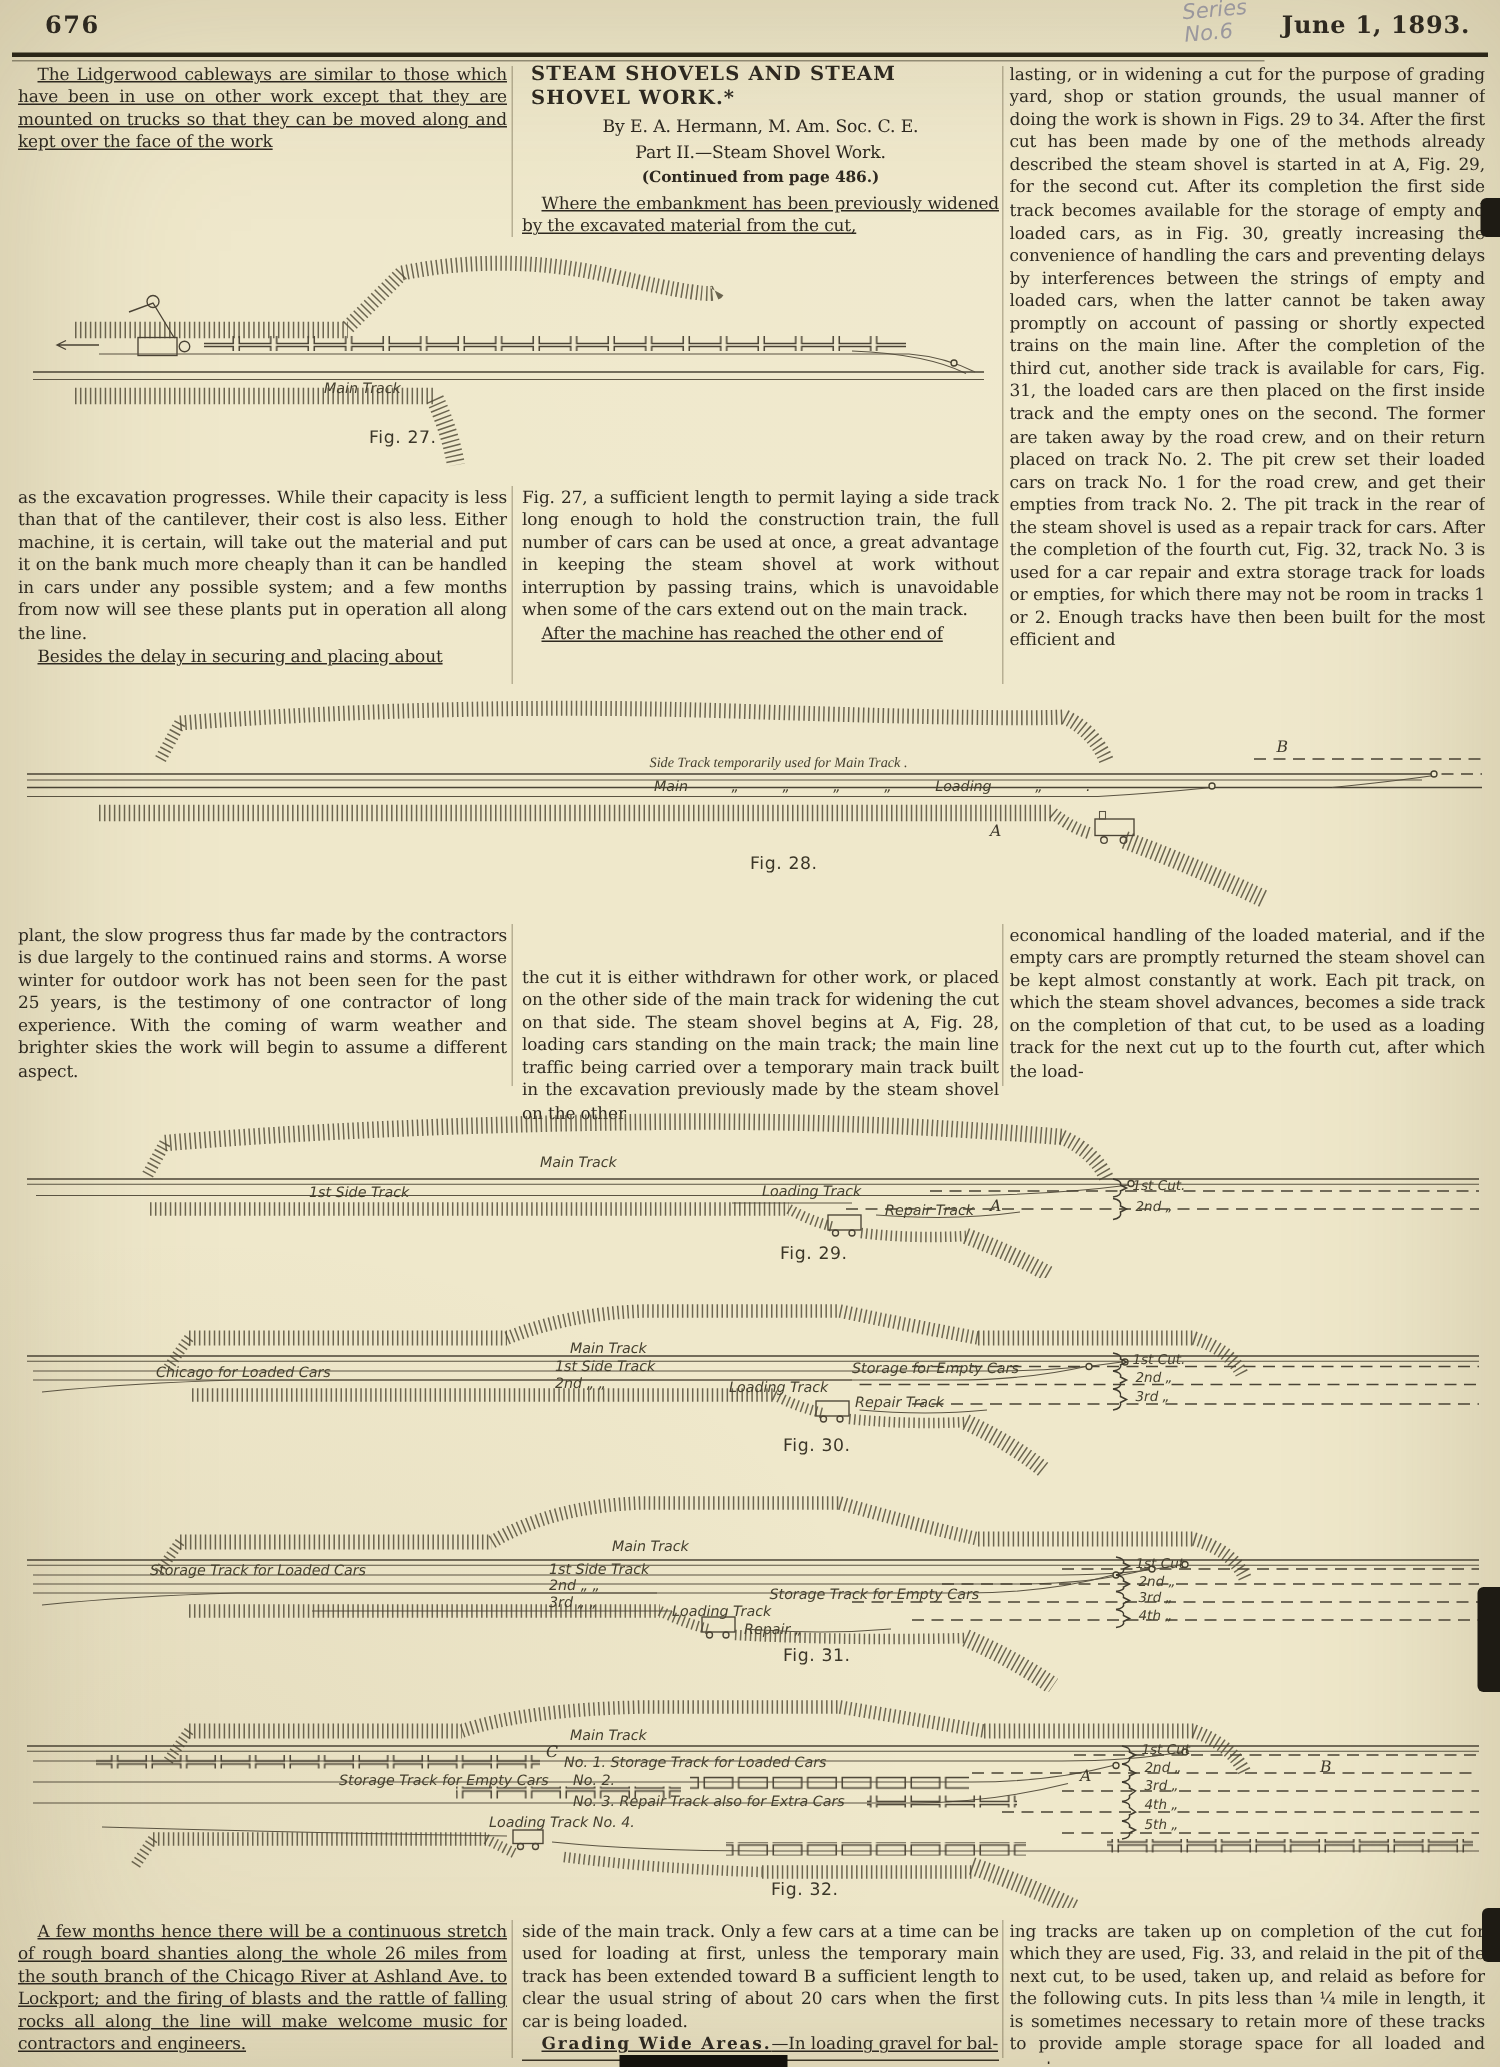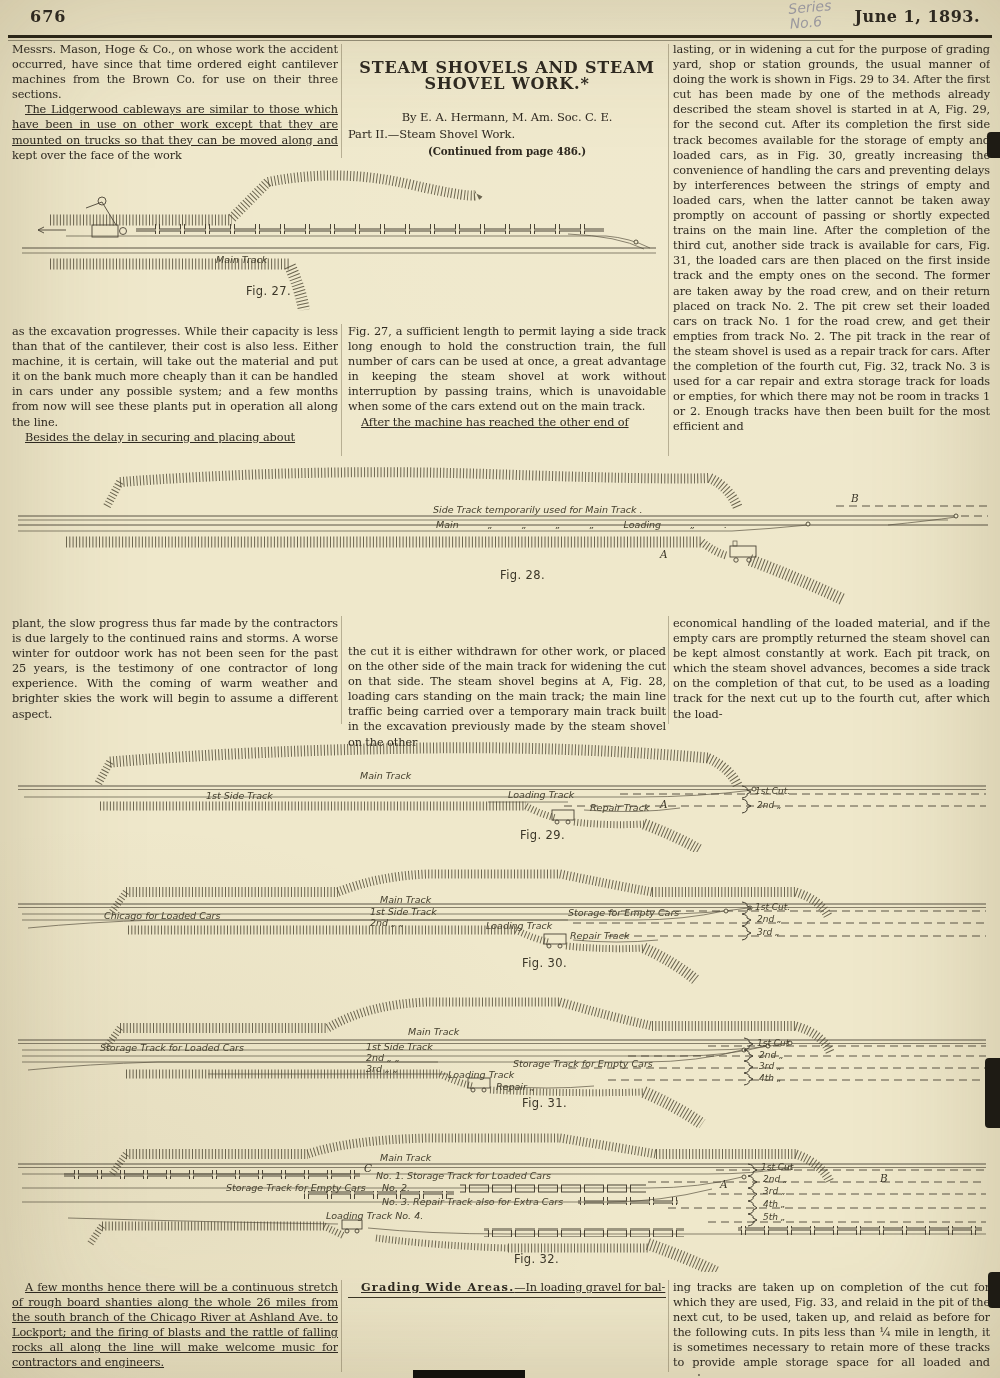--- a/index.html
+++ b/index.html
@@ -17,23 +17,23 @@
   .h-anno{position:absolute;right:168px;top:0px;transform:rotate(-5deg);
     font:italic 14px "DejaVu Sans",sans-serif;color:#93919b;line-height:15px;text-align:left;opacity:.9;}
   .rule1{position:absolute;left:8px;right:8px;top:35px;height:3px;background:#2b2617;}
   .rule2{position:absolute;left:8px;width:835px;top:40px;height:1px;background:rgba(43,38,23,.45);}
   
   .txt{position:absolute;font-size:11.3px;line-height:15.1px;text-align:justify;
     letter-spacing:-.1px;overflow:hidden;}
   .txt p{margin:0;}
   .txt p.ind{text-indent:13px;text-decoration:underline;}
   .colrule{position:absolute;width:1px;background:rgba(92,82,54,.38);}
-  .a-title{margin:18px 6px;text-align:center;font-size:16px;font-weight:bold;letter-spacing:.8px;line-height:16px;}
+  .a-title{margin:0 6px;text-align:left;font-size:13px;font-weight:bold;letter-spacing:.8px;line-height:16px;}
   .a-by{text-align:center;font-size:11.5px;margin-top:3px;}
-  .a-part{text-align:left;font-size:11.5px;margin-top:2px;}
+  .a-part{text-align:center;font-size:11.5px;margin-top:2px;}
   .a-cont{text-align:center;font-size:10.3px;font-weight:bold;margin-top:2px;}
   .runin{font-weight:bold;letter-spacing:1.2px;}
   .fnrule{height:1px;background:#3a3425;margin:2px 0 3px 0;width:100%;}
   
   .fig{position:absolute;}
   .fig svg{position:absolute;left:0;top:0;}
   .fl{position:absolute;font:italic 9.5px "DejaVu Sans",sans-serif;color:#45402f;white-space:nowrap;}
   .fl.sp{word-spacing:26px;}
   .cut{position:absolute;font:italic 9px "DejaVu Sans",sans-serif;color:#45402f;white-space:nowrap;}
   .pt{position:absolute;font:italic 10.5px "DejaVu Serif",serif;color:#3c372a;}
@@ -64,21 +64,20 @@
 
   <div class="colrule" style="left:341px;top:44px;height:114px;"></div>
   <div class="colrule" style="left:341px;top:324px;height:132px;"></div>
   <div class="colrule" style="left:668px;top:44px;height:412px;"></div>
   <div class="colrule" style="left:341px;top:616px;height:108px;"></div>
   <div class="colrule" style="left:668px;top:616px;height:108px;"></div>
   <div class="colrule" style="left:341px;top:1280px;height:92px;"></div>
   <div class="colrule" style="left:668px;top:1280px;height:92px;"></div>
 
   <div class="txt" style="left:12px;top:42px;width:326px;height:118px;">
-    <p>Messrs. Mason, Hoge &amp; Co., on whose work the accident occurred, have since that time ordered eight cantilever machines from the Brown Co. for use on their three sections.</p>
     <p class="ind">The Lidgerwood cableways are similar to those which have been in use on other work except that they are mounted on trucks so that they can be moved along and kept over the face of the work</p>
   </div>
 
   <div class="txt" style="left:348px;top:42px;width:318px;height:118px;">
     <div class="a-title">STEAM SHOVELS AND STEAM SHOVEL WORK.*</div>
     <div class="a-by">By E. A. Hermann, M. Am. Soc. C. E.</div>
     <div class="a-part">Part II.—Steam Shovel Work.</div>
     <div class="a-cont">(Continued from page 486.)</div>
     <p class="ind" style="margin-top:2px;">Where the embankment has been previously widened by the excavated material from the cut,</p>
   </div>
@@ -145,21 +144,21 @@
       <path class="cmb" style="stroke-width:11px" d="M58,84 H694"></path>
       <path class="cmb" style="stroke-width:8px" d="M694,84 Q706,94 720,98"></path>
       <path class="cmb" style="stroke-width:12px" d="M742,102 Q790,120 836,142"></path>
       <g>
         <rect x="722" y="88" width="26" height="11" class="trk"></rect>
         <rect x="725" y="83" width="4" height="5" class="thn"></rect>
         <circle cx="728" cy="102" r="2.2" class="trk"></circle>
         <circle cx="741" cy="102" r="2.2" class="trk"></circle>
       </g>
     </svg>
-    <span class="fl" style="left:425px;top:46px;">Side Track temporarily used for Main Track .</span>
+    <span class="fl" style="left:425px;top:46px;font-family:Liberation Serif, serif;">Side Track temporarily used for Main Track .</span>
     <span class="fl sp" style="left:428px;top:61px;">Main „ „ „ „ Loading „ .</span>
     <span class="pt" style="left:652px;top:90px;">A</span>
     <span class="pt" style="left:843px;top:34px;">B</span>
     <span class="fcap" style="left:492px;top:110px;">Fig. 28.</span>
   </div>
 
   <div class="txt" style="left:12px;top:616px;width:326px;height:110px;">
     <p>plant, the slow progress thus far made by the contractors is due largely to the continued rains and storms.  A worse winter for outdoor work has not been seen for the past 25 years, is the testimony of one contractor of long experience.  With the coming of warm weather and brighter skies the work will begin to assume a different aspect.</p>
   </div>
   <div class="txt" style="left:348px;top:644px;width:318px;height:110px;">
@@ -365,20 +364,21 @@
     <span class="cut" style="left:755px;top:56px;">3rd „</span>
     <span class="cut" style="left:755px;top:69px;">4th „</span>
     <span class="cut" style="left:755px;top:82px;">5th „</span>
     <span class="fcap" style="left:506px;top:122px;">Fig. 32.</span>
   </div>
 
   <div class="txt" style="left:12px;top:1280px;width:326px;height:96px;">
     <p class="ind">A few months hence there will be a continuous stretch of rough board shanties along the whole 26 miles from the south branch of the Chicago River at Ashland Ave. to Lockport; and the firing of blasts and the rattle of falling rocks all along the line will make welcome music for contractors and engineers.</p>
   </div>
   <div class="txt" style="left:348px;top:1280px;width:318px;height:96px;">
+    <p>side of the main track.  Only a few cars at a time can be used for loading at first, unless the temporary main track has been extended toward B a sufficient length to clear the usual string of about 20 cars when the first car is being loaded.</p>
     <p class="ind"><span class="runin">Grading Wide Areas.</span><span>—In loading gravel for bal-</span></p>
     <div class="fnrule"></div>
 
   </div>
   <div class="txt" style="left:673px;top:1280px;width:317px;height:96px;">
     <p>ing tracks are taken up on completion of the cut for which they are used, Fig. 33, and relaid in the pit of the next cut, to be used, taken up, and relaid as before for the following cuts.  In pits less than ¼ mile in length, it is sometimes necessary to retain more of these tracks to provide ample storage space for all loaded and empty cars.</p>
   </div>
 
   <div class="edgemark" style="right:0;top:132px;width:13px;height:26px;"></div>
   <div class="edgemark" style="right:0;top:1058px;width:15px;height:70px;"></div>

